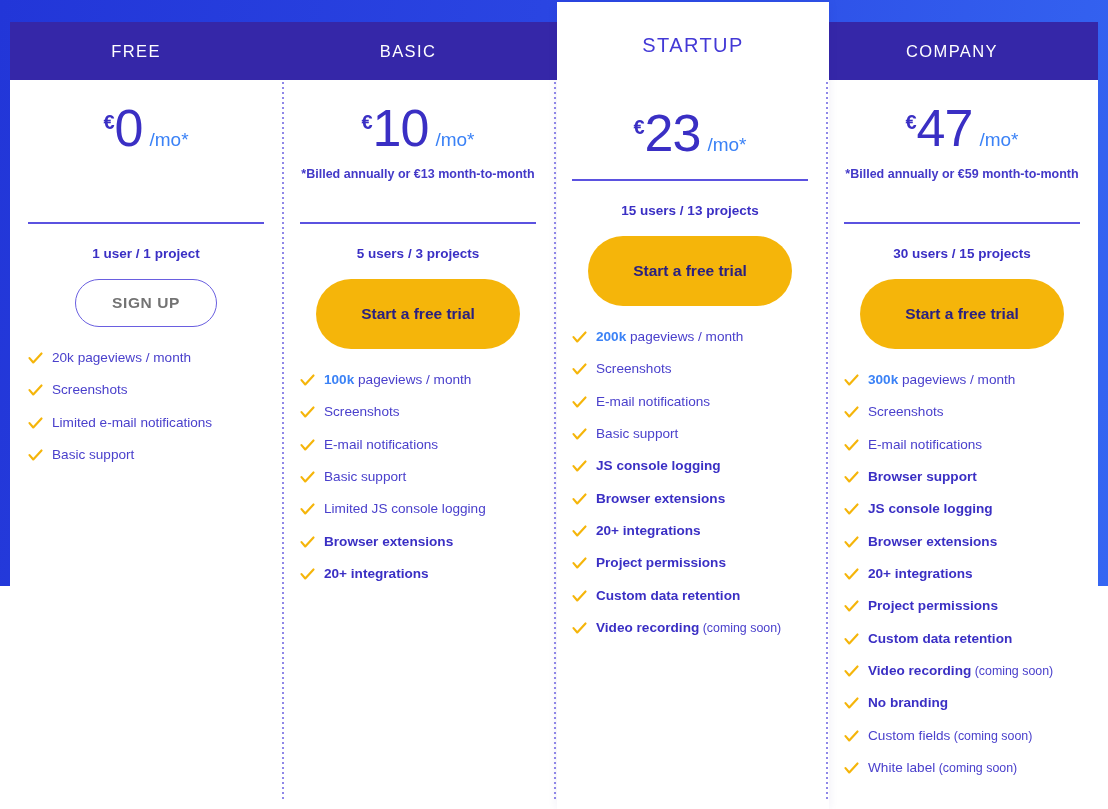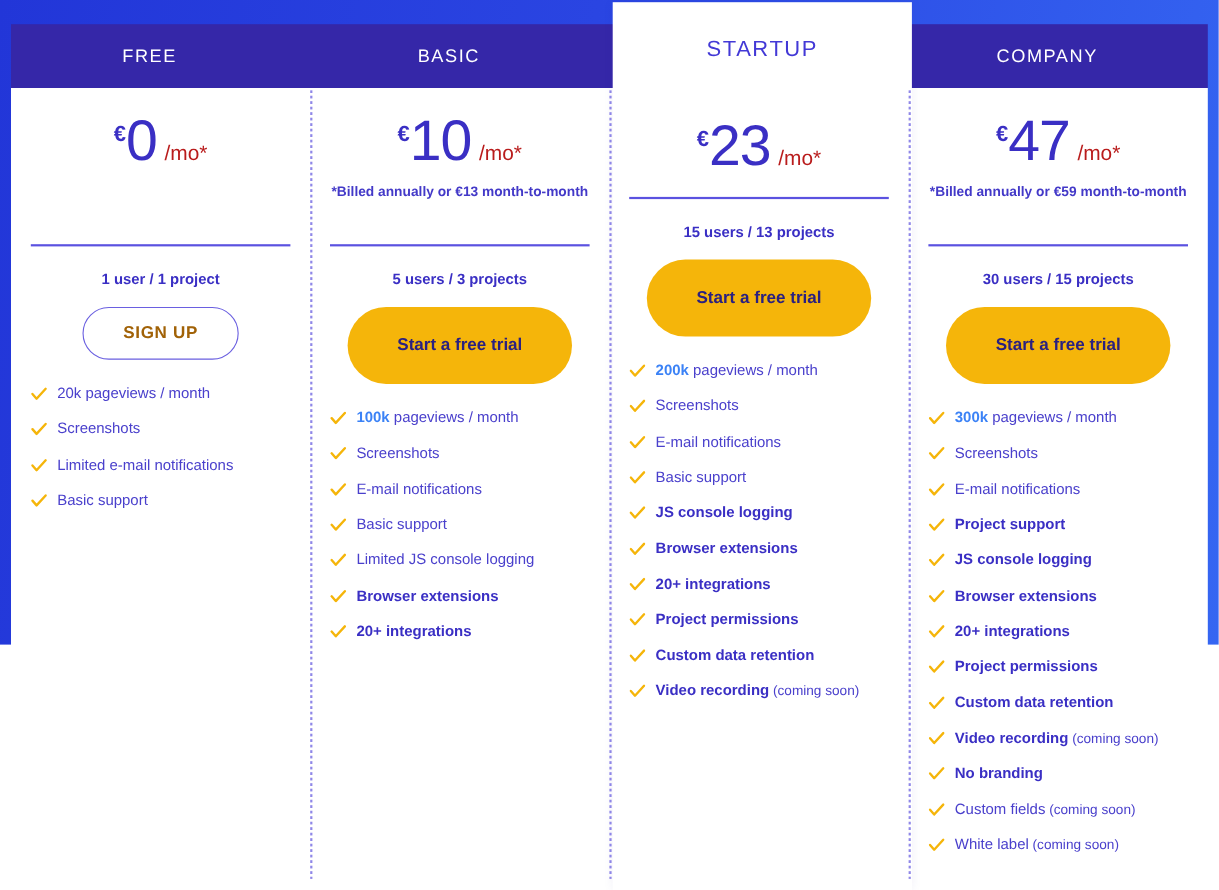--- a/index.html
+++ b/index.html
@@ -147,21 +147,21 @@
   .amount {
     font-size: 52px;
     font-weight: 400;
     letter-spacing: -1px;
     color: #3a2fc4;
   }
   .per {
     font-size: 19px;
     font-weight: 400;
     margin-left: 7px;
-    color: #b91c1c;
+    color: #3b82f6;
   }
 
   .billed {
     margin-top: 12px;
     font-size: 12.5px;
     line-height: 1.42;
     font-weight: 600;
     color: #4339c8;
     min-height: 36px;
   }
@@ -191,21 +191,21 @@
   .btn {
     border-radius: 999px;
     font-size: 15.5px;
     font-weight: 700;
     cursor: pointer;
     border: none;
     font-family: "Liberation Sans", sans-serif;
   }
   .btn-outline {
     background: #ffffff;
-    color: #a16207;
+    color: #737373;
     border: 1.6px solid #6a5fe0;
     padding: 14px 36px;
     letter-spacing: 0.6px;
   }
   .btn-primary {
     background: #f5b50a;
     color: #2a2080;
     padding: 26px 30px;
     min-width: 204px;
   }
@@ -524,21 +524,21 @@
               </svg>
             </span>
             <span class="txt"><span>E-mail notifications</span></span>
           </li>
           <li class="feature bold">
             <span class="check">
               <svg viewBox="0 0 16 16" width="15" height="15">
                 <path d="M1.6 7.6 L5.6 12.2 L14.4 2.6" fill="none" stroke="#f5b50a" stroke-width="2.3" stroke-linecap="round" stroke-linejoin="round"></path>
               </svg>
             </span>
-            <span class="txt"><span>Project support</span></span>
+            <span class="txt"><span>Browser support</span></span>
           </li>
           <li class="feature bold">
             <span class="check">
               <svg viewBox="0 0 16 16" width="15" height="15">
                 <path d="M1.6 7.6 L5.6 12.2 L14.4 2.6" fill="none" stroke="#f5b50a" stroke-width="2.3" stroke-linecap="round" stroke-linejoin="round"></path>
               </svg>
             </span>
             <span class="txt"><span>JS console logging</span></span>
           </li>
           <li class="feature bold">

